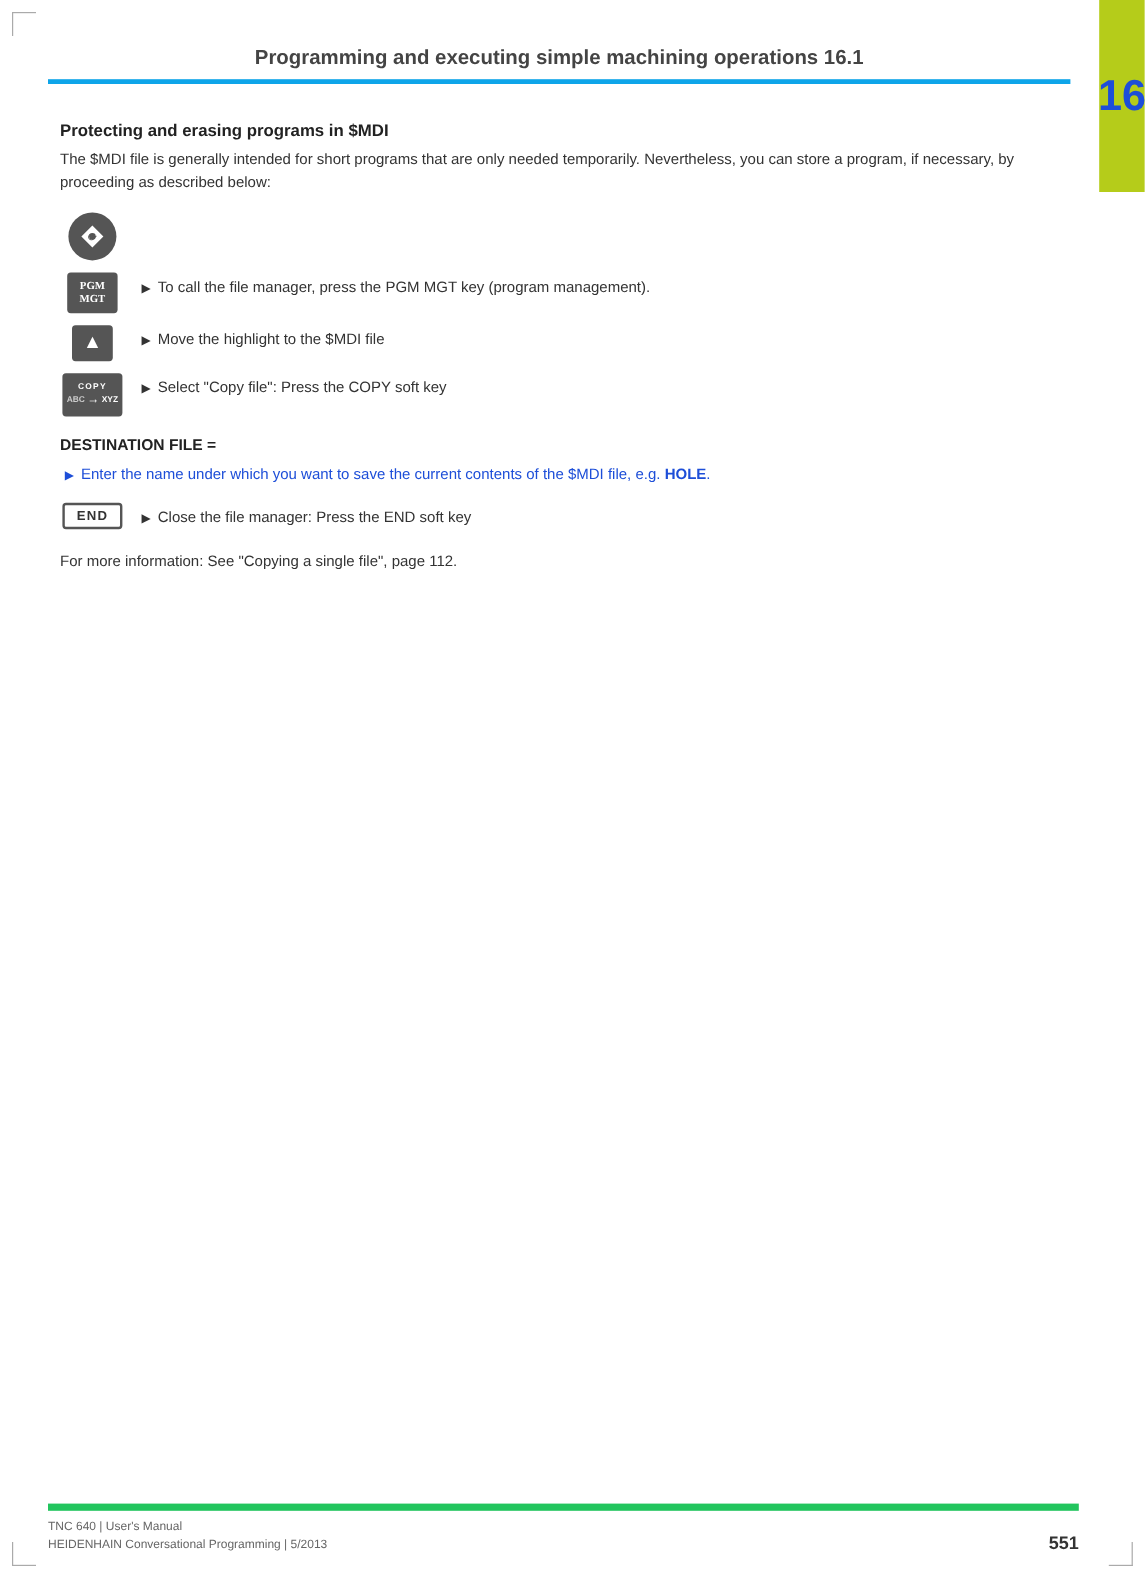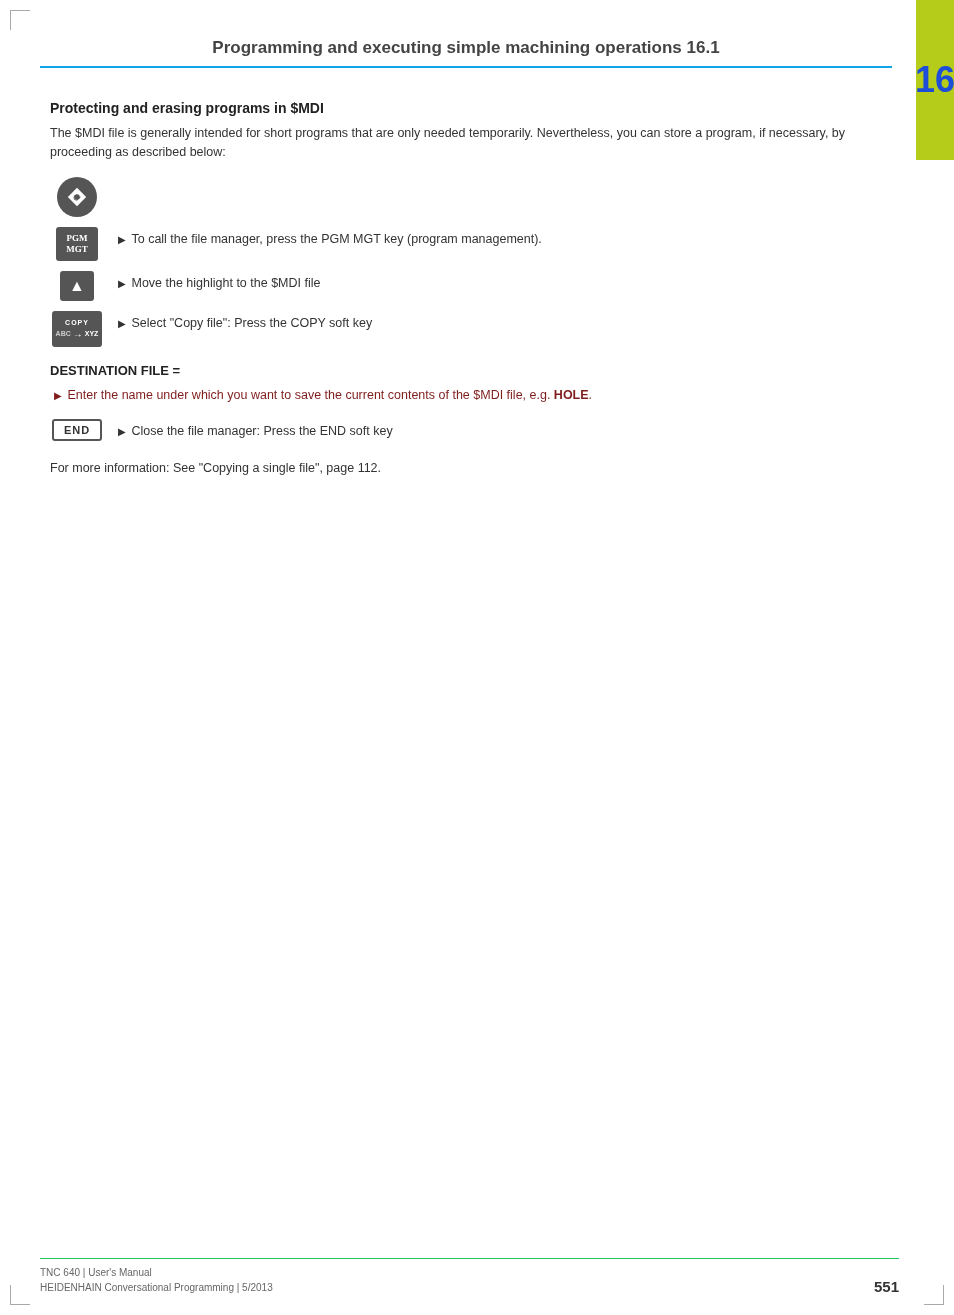--- a/index.html
+++ b/index.html
@@ -45,21 +45,21 @@
       font-weight: bold;
       line-height: 1;
     }
 
     
     .page-header {
       position: absolute;
       top: 38px;
       left: 40px;
       right: 62px;
-      border-bottom: 2px solid #0ea5e9;
+      border-bottom: 4px solid #0ea5e9;
       padding-bottom: 8px;
     }
     .page-header-title {
       font-size: 17px;
       font-weight: bold;
       color: #444;
       text-align: center;
     }
 
     
@@ -201,21 +201,21 @@
       font-size: 13px;
       font-weight: bold;
       color: #222;
       margin: 16px 0 8px 0;
     }
 
     
     .enter-instruction {
       font-size: 12.5px;
       line-height: 1.55;
-      color: #7f1d1d;
+      color: #1d4ed8;
       margin-bottom: 14px;
       padding-left: 4px;
     }
     .enter-instruction::before {
       content: "▶ ";
       font-size: 10px;
       margin-right: 3px;
     }
     .bold-text {
       font-weight: bold;
@@ -252,21 +252,21 @@
       color: #333;
       margin-top: 20px;
     }
 
     
     .page-footer {
       position: absolute;
       bottom: 20px;
       left: 40px;
       right: 55px;
-      border-top: 1px solid #22c55e;
+      border-top: 6px solid #22c55e;
       padding-top: 6px;
       display: flex;
       justify-content: space-between;
       align-items: flex-end;
     }
     .footer-left {
       font-size: 10px;
       color: #666;
       line-height: 1.5;
     }

